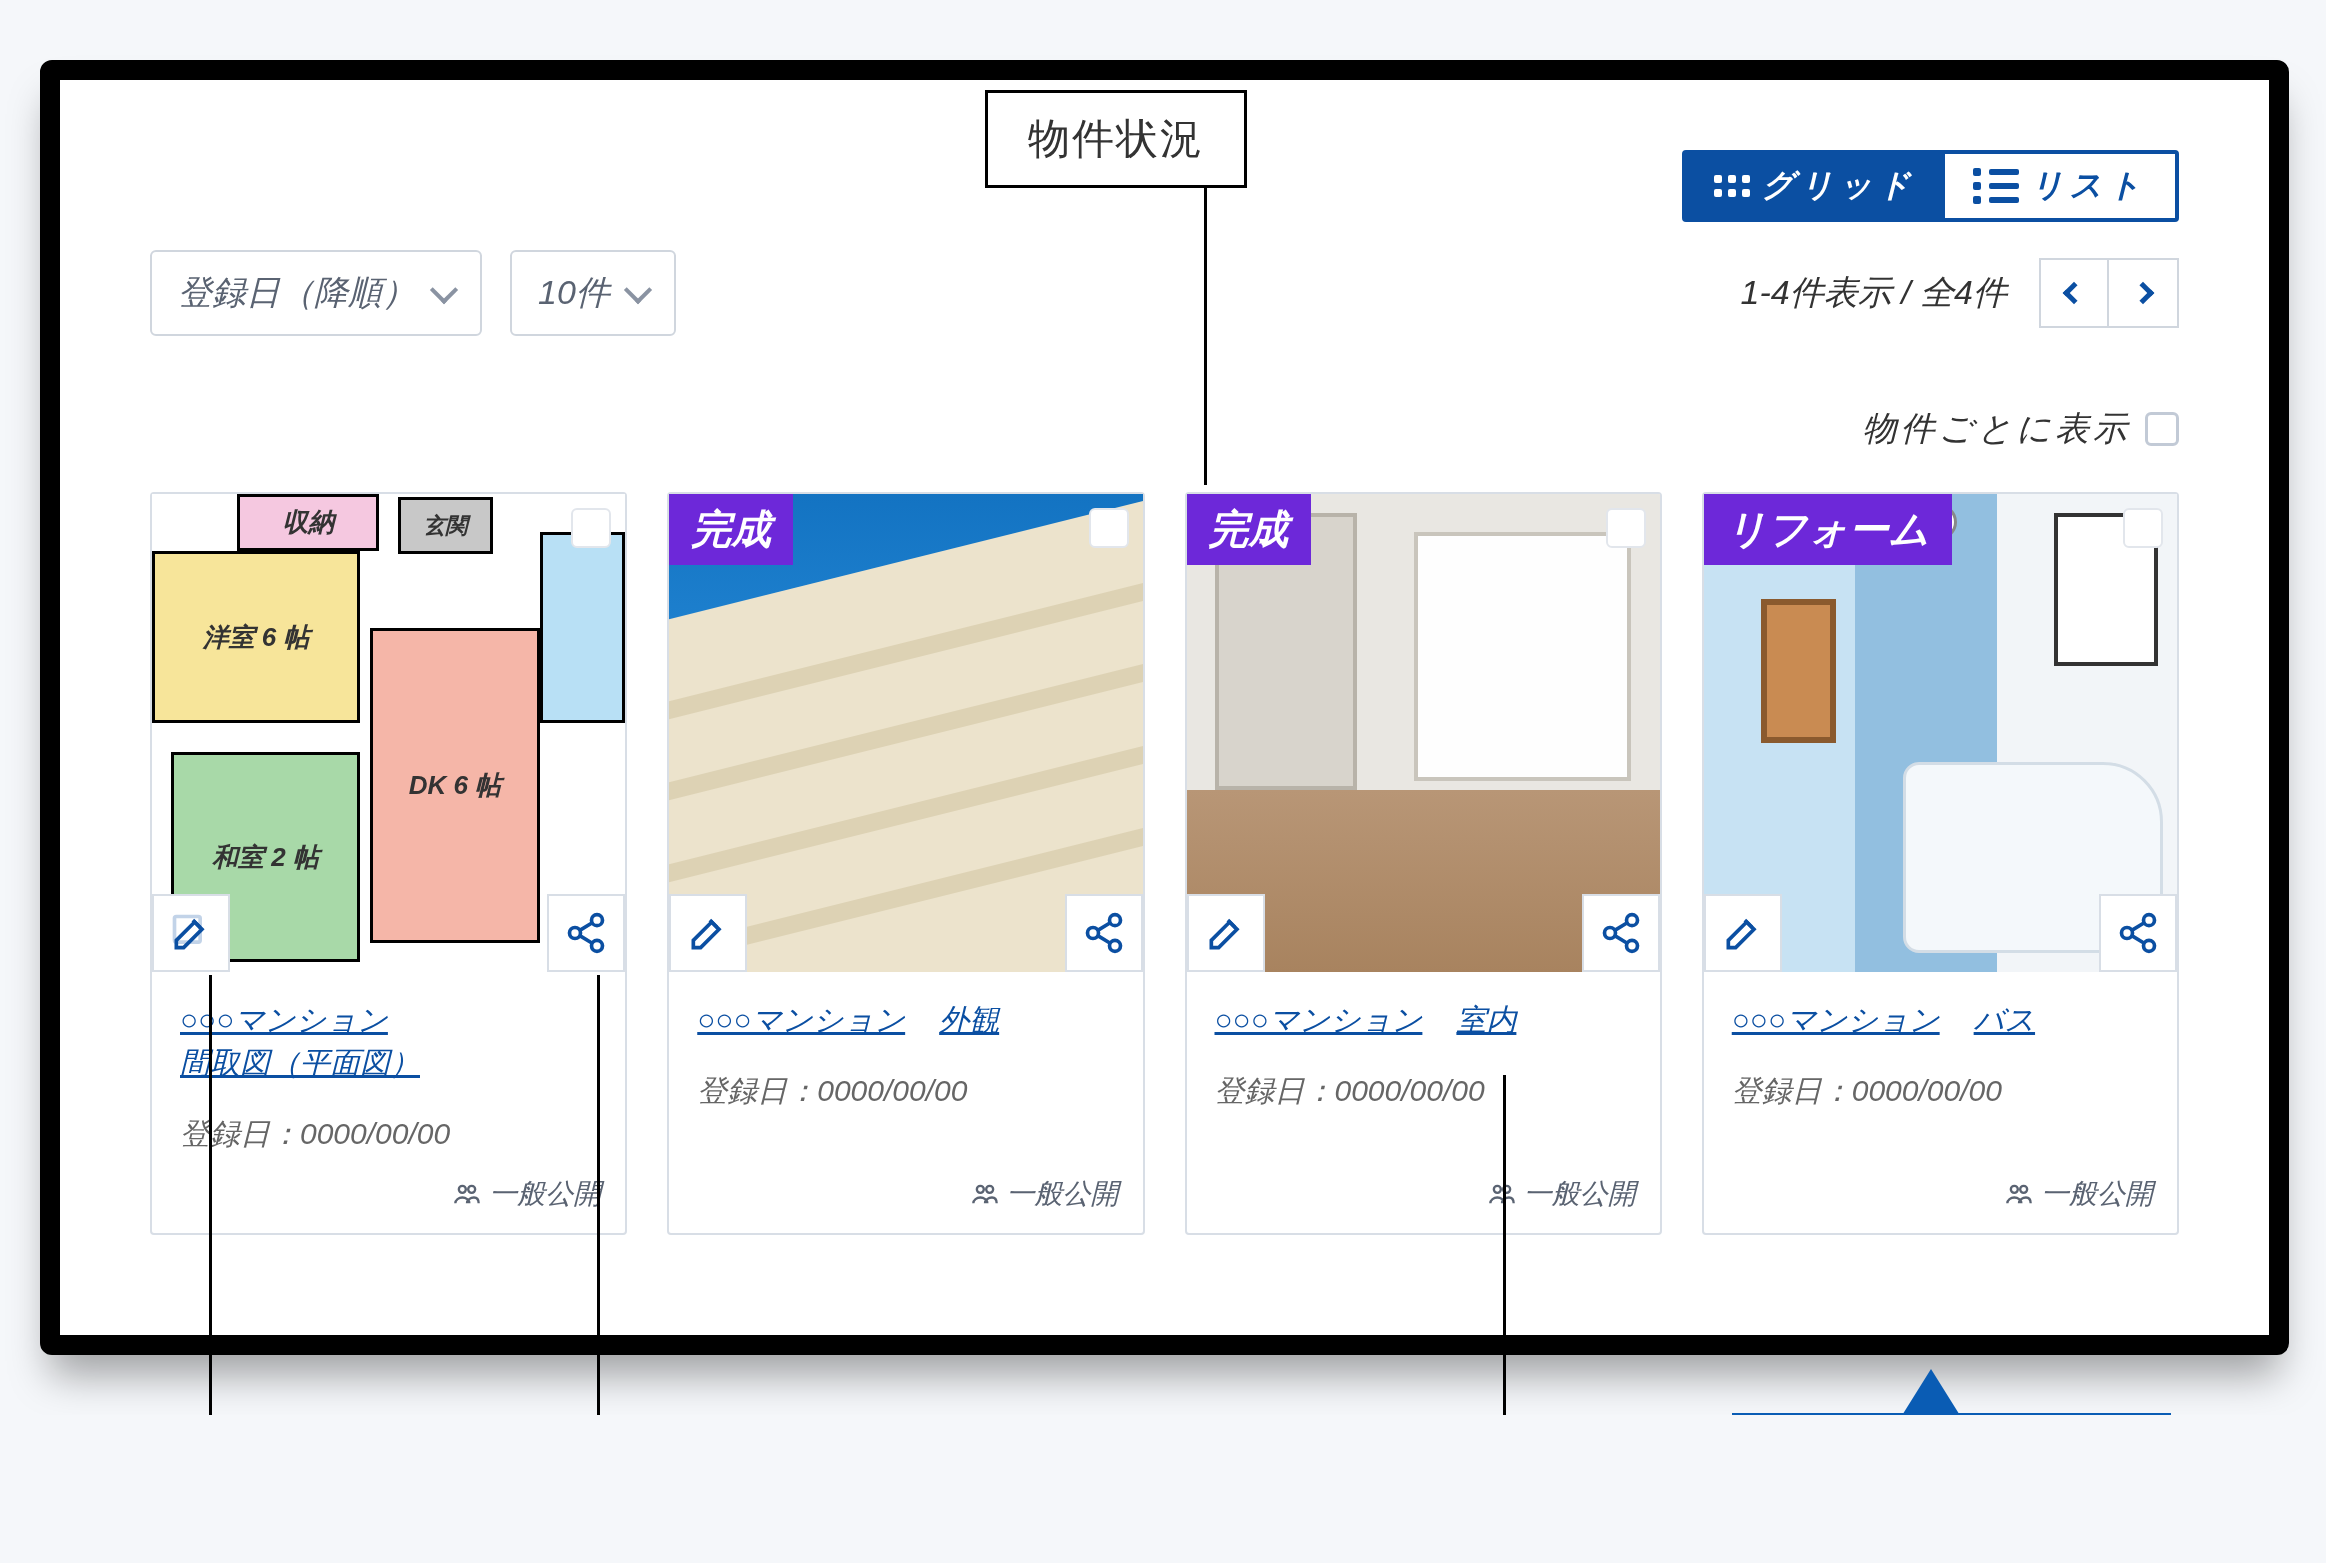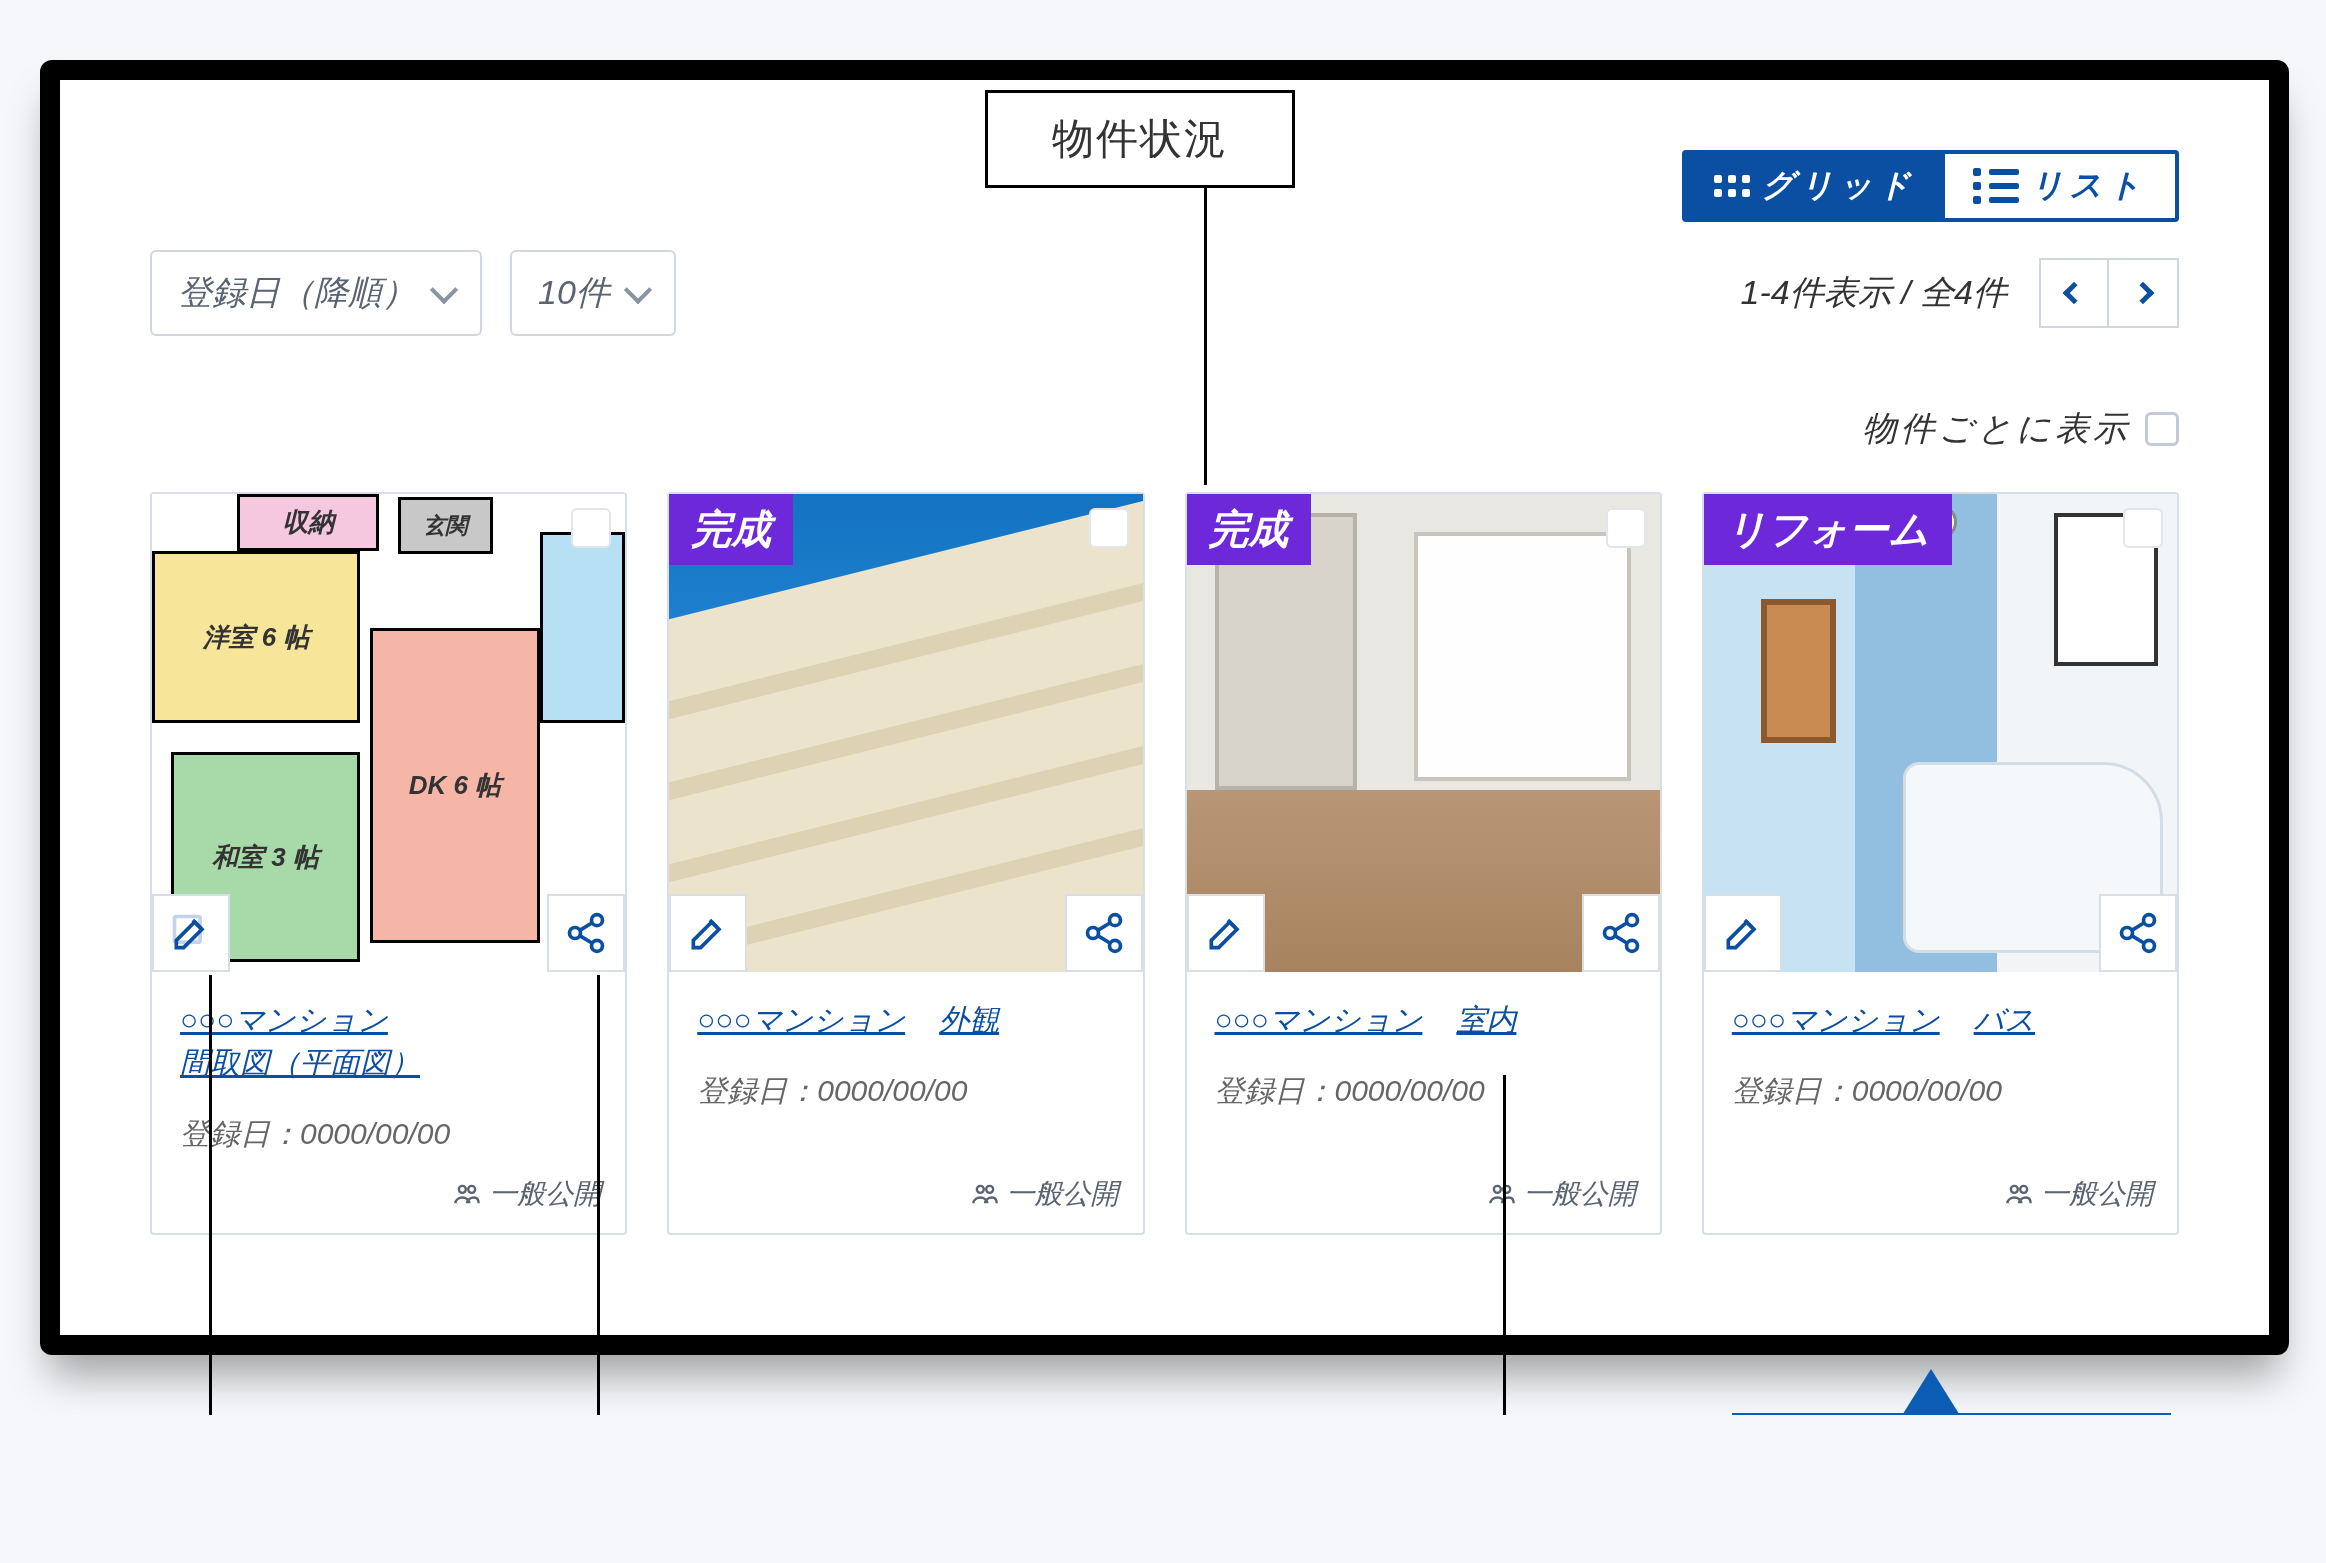--- a/index.html
+++ b/index.html
@@ -230,21 +230,21 @@
   .ico-list { display:inline-flex; flex-direction:column; gap:6px; }
   .ico-list-row { display:flex; gap:8px; align-items:center; }
   .ico-list-dot { width:8px; height:8px; background:currentColor; border-radius:2px; }
   .ico-list-bar { width:30px; height:6px; background:currentColor; border-radius:2px; }
 
   
   .ann-box {
     position:absolute;
     background:#fff;
     border:3px solid #000;
-    padding:18px 64px;
+    padding:18px 40px;
     font-size:42px;
     letter-spacing:2px;
     z-index:50;
   }
   .ann-line {
     position:absolute;
     background:#000;
     z-index:40;
   }
   .ann-blue {
@@ -337,21 +337,21 @@
     <div class="grid">
 
       <div class="card">
         <div class="thumb-wrap">
           <div class="thumb">
             <div class="fp-bg"></div>
             <div class="fp-room fp-shuno">収納</div>
             <div class="fp-room fp-genkan">玄関</div>
             <div class="fp-room fp-yoshitsu">洋室 6 帖</div>
             <div class="fp-room fp-dk">DK 6 帖</div>
-            <div class="fp-room fp-washitsu">和室 3 帖</div>
+            <div class="fp-room fp-washitsu">和室 2 帖</div>
             <div class="fp-room fp-bath"></div>
           </div>
           <span class="card-check"></span>
           <div class="card-actions">
             <div class="action-btn">
               <svg class="ico" viewBox="0 0 24 24" fill="none" stroke="#0b4fa2" stroke-width="2">
                 <path d="M4 16v4h4l10-10-4-4L4 16z"></path>
                   <path d="M13 5l4 4"></path>
                 <path d="M4 20h16" stroke-width="0"></path>
                 <rect x="3" y="3" width="14" height="14" rx="1" stroke-width="2" fill="none" opacity="0.25"></rect>

